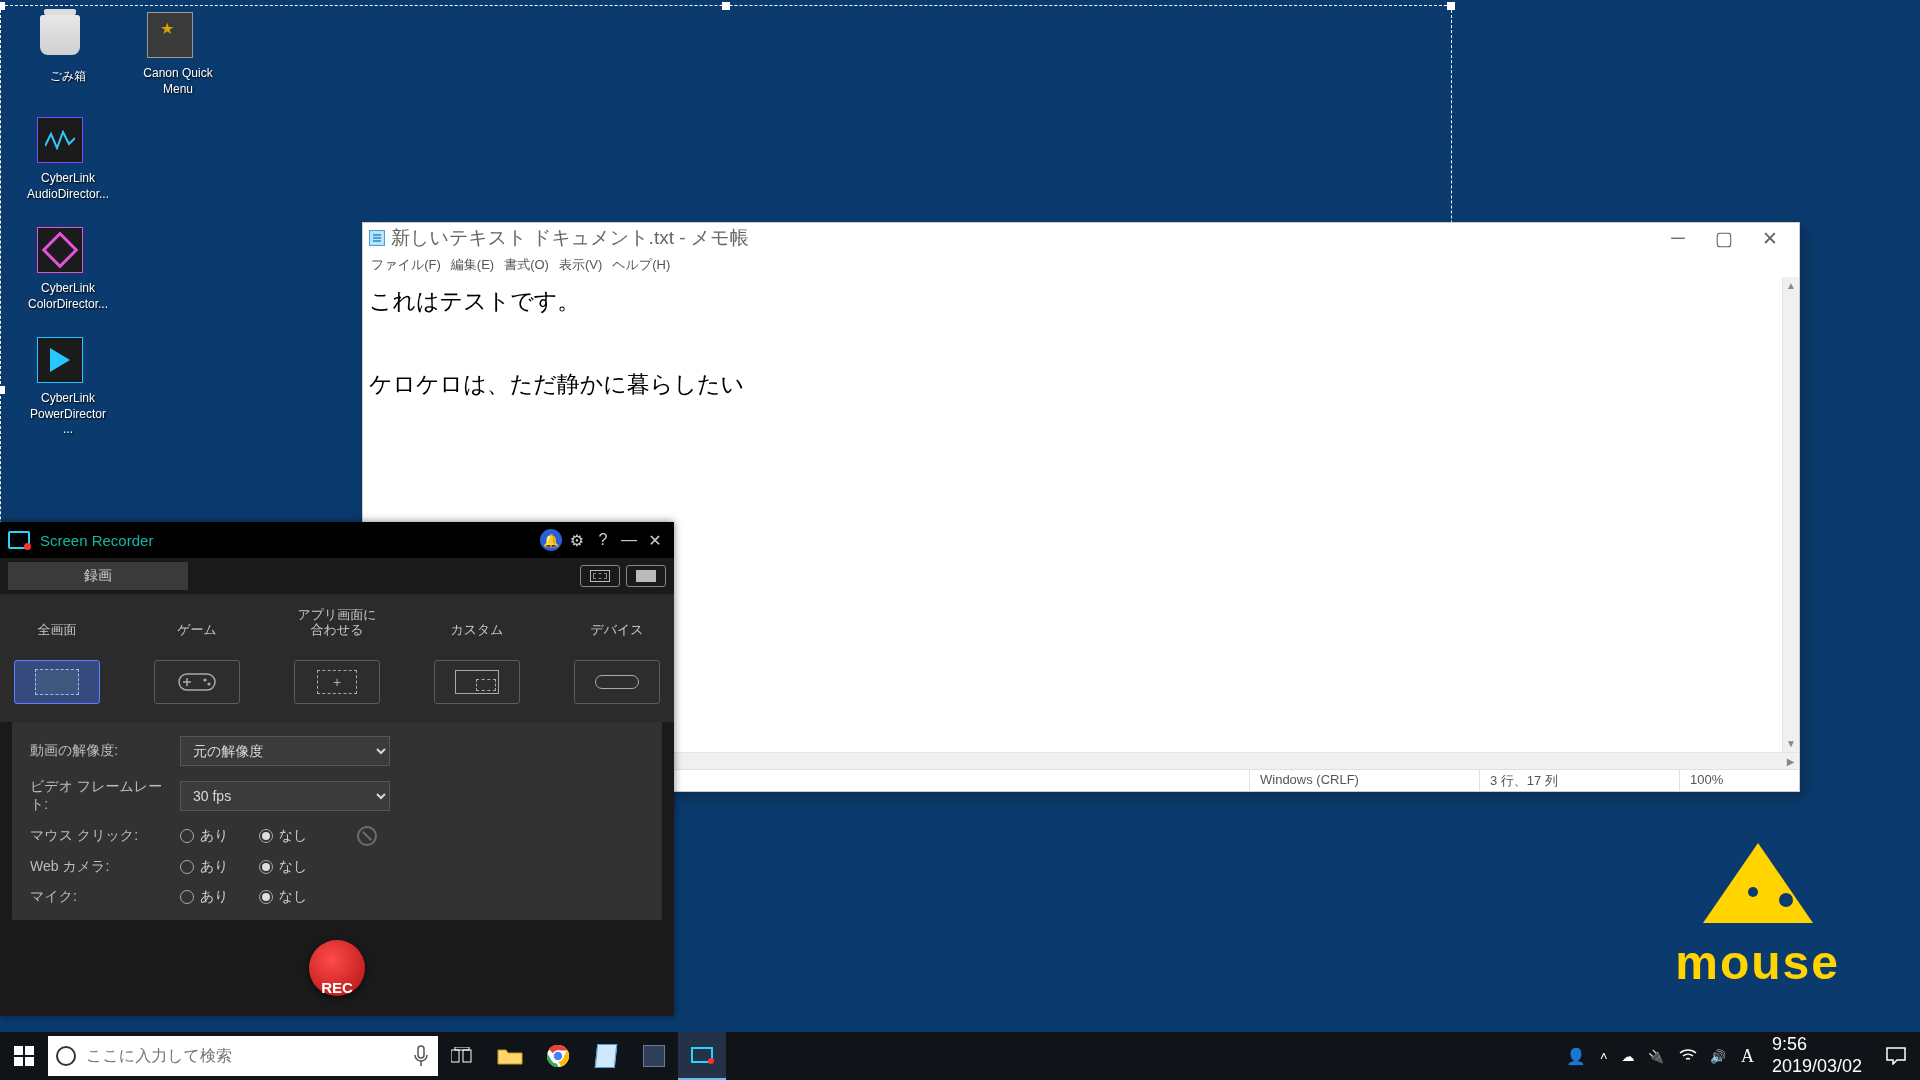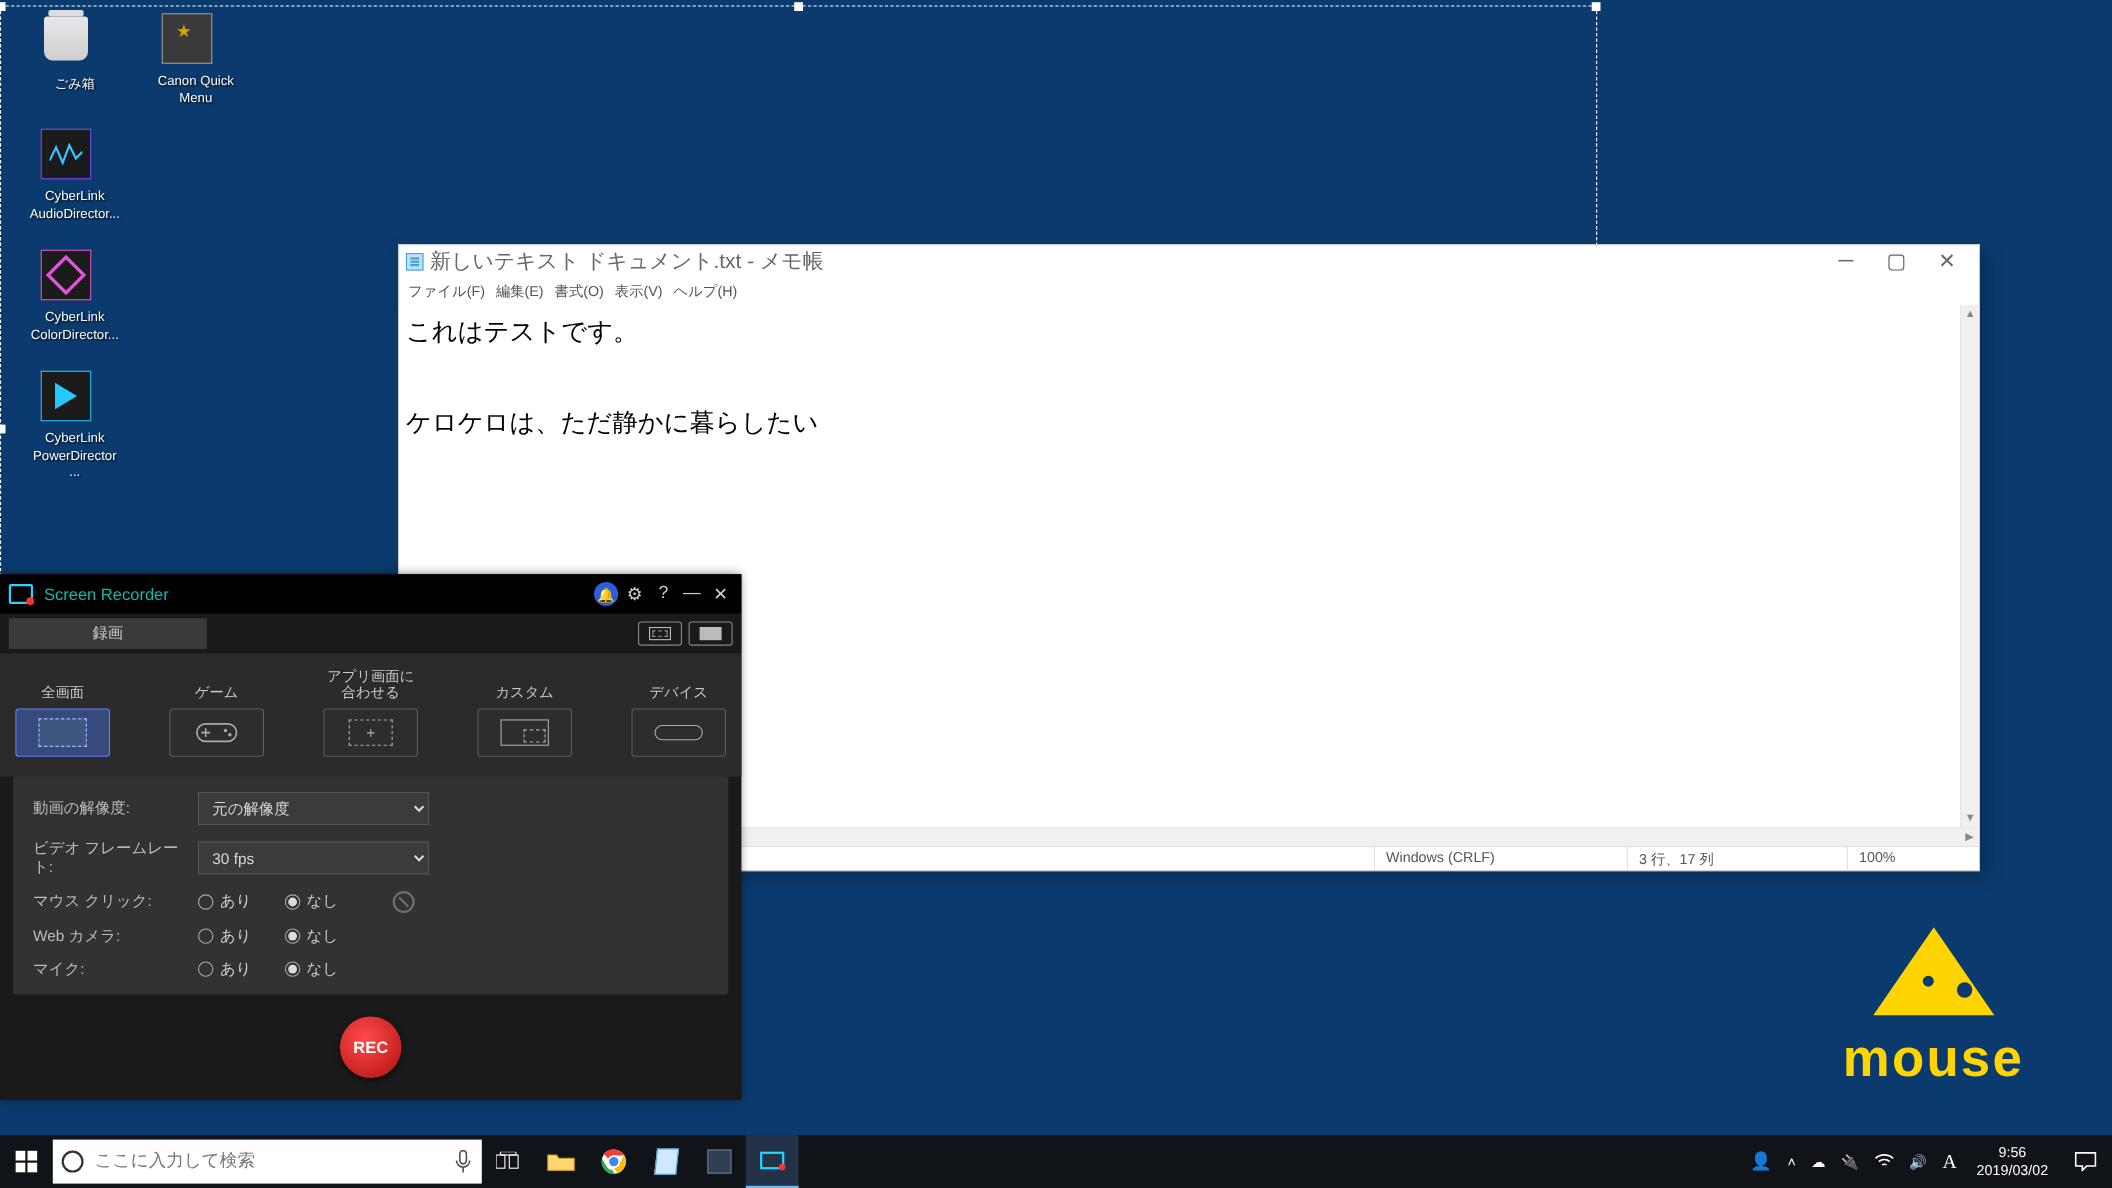--- a/index.html
+++ b/index.html
@@ -44,32 +44,32 @@
 .recorder .rtitle .tname { font-size:15px; color:#14b8a6; }
 .recorder .rtitle .spacer { flex:1; }
 .recorder .rtitle .rbtn { width:22px; height:22px; display:flex; align-items:center; justify-content:center; margin-left:4px; }
 .recorder .rtitle .bell { background:#2b5fd9; border-radius:50%; color:#fff; font-size:13px; }
 .recorder .tabs { display:flex; align-items:center; height:36px; background:#1a1a1a; padding:0 8px; }
 .recorder .tabs .tab { width:180px; height:28px; background:#3a3a3a; display:flex; align-items:center; justify-content:center; font-size:14px; }
 .recorder .tabs .spacer { flex:1; }
 .recorder .tabs .chip { width:40px; height:22px; border:1px solid #888; border-radius:3px; margin-left:6px; display:flex; align-items:center; justify-content:center; position:relative; }
 .recorder .sources { background:#2b2b2b; padding:10px 14px 18px; display:flex; gap:14px; justify-content:space-between; }
 .recorder .src { width:86px; text-align:center; }
-.recorder .src .sl { font-size:13px; color:#c8c8c8; height:34px; display:flex; align-items:flex-end; justify-content:center; line-height:1.2; margin-bottom:6px;}
+.recorder .src .sl { font-size:13px; color:#c8c8c8; height:34px; display:flex; align-items:flex-end; justify-content:center; line-height:1.2; margin-bottom:22px;}
 .recorder .src .card { height:44px; border:1px solid #5c5c5c; border-radius:3px; display:flex; align-items:center; justify-content:center; background:#2d2d2d; }
 .recorder .src.active .card { border:1px solid #5f7fff; background:#374a7d; }
 .recorder .panel { background:#323232; margin:0 12px 14px; border-radius:2px; padding:14px 18px; display:grid; grid-template-columns: 150px 1fr; row-gap:12px; align-items:center; font-size:14px; }
 .recorder .panel .kv-l { color:#bdbdbd; }
 .recorder .panel select { width:210px; height:30px; background:#3b3b3b; color:#d8d8d8; border:1px solid #555; font-size:14px; padding:0 8px; position: relative; }
 .recorder .panel .radio-row { display:flex; align-items:center; gap:30px; }
 .recorder .panel .radio-row label { display:flex; align-items:center; gap:6px; color:#cfcfcf; font-size:14px; }
 .recorder .panel .ban { width:20px; height:20px; border:2px solid #6e6e6e; border-radius:50%; position:relative; margin-left:20px;}
 .recorder .panel .ban::after { content:""; position:absolute; left:2px; right:2px; top:50%; height:2px; background:#6e6e6e; transform: translateY(-50%) rotate(45deg); }
 .recorder .recrow { display:flex; justify-content:center; padding: 6px 0 20px; }
-.recorder .recbtn { width:56px; height:56px; border-radius:50%; background: radial-gradient(circle at 40% 35%, #ff4a4a, #b01010); display:flex; align-items:center; justify-content:center; color:#fff; font-weight:bold; font-size:15px; box-shadow: 0 2px 6px rgba(0,0,0,.6); cursor:pointer; }
+.recorder .recbtn { width:56px; height:56px; border-radius:50%; background: radial-gradient(circle at 40% 35%, #ff4a4a, #b01010); display:flex; align-items:flex-end; justify-content:center; color:#fff; font-weight:bold; font-size:15px; box-shadow: 0 2px 6px rgba(0,0,0,.6); cursor:pointer; }
 input[type=radio]{appearance:none;width:14px;height:14px;border:1.5px solid #aaa;border-radius:50%;position:relative;}
 input[type=radio]:checked::after{content:"";position:absolute;inset:2px;border-radius:50%;background:#ddd;}
 
 
 .mouse-logo { position:absolute; right:80px; bottom:90px; text-align:center; }
 .mouse-logo .cheese { width:0; height:0; border-left:55px solid transparent; border-right:55px solid transparent; border-bottom:80px solid #ffd400; margin:0 auto 12px; position:relative; }
 .mouse-logo .cheese::after { content:""; position:absolute; right:-35px; top:50px; width:14px; height:14px; background:#0b3b6e; border-radius:50%; }
 .mouse-logo .cheese .eye { position:absolute; top:44px; left:-10px; width:10px; height:10px; background:#0b3b6e; border-radius:50%; }
 .mouse-logo .word { color:#ffd400; font-size:48px; font-weight:800; letter-spacing:2px; font-family: Arial, sans-serif;}
 
@@ -78,21 +78,21 @@
 .taskbar .start { width:48px; height:48px; display:flex; align-items:center; justify-content:center; }
 .taskbar .start svg { width:20px; height:20px; }
 .taskbar .search { height:40px; width:390px; background:#fff; margin:4px 0 4px 0; display:flex; align-items:center; padding:0 8px; }
 .taskbar .search .circ { width:20px; height:20px; border:2px solid #333; border-radius:50%; margin-right:10px;}
 .taskbar .search input { flex:1; border:none; outline:none; font-size:16px; color:#1d4ed8; }
 .taskbar .search .mic { width:18px; height:22px; }
 .taskbar .tbtn { width:48px; height:48px; display:flex; align-items:center; justify-content:center; }
 .taskbar .tbtn.active { border-bottom:2px solid #76b9ed; background: #233246; }
 .taskbar .spacer { flex:1; }
 .taskbar .tray { display:flex; align-items:center; gap:14px; padding:0 8px; font-size:13px; }
-.taskbar .clock { text-align:center; line-height:1.2; font-size:13px; padding:0 10px; }
+.taskbar .clock { text-align:left; line-height:1.2; font-size:18px; padding:0 10px; }
 .taskbar .notif { width:48px; height:48px; display:flex; align-items:center; justify-content:center; }
 
 .sel-handle { position:absolute; width:8px; height:8px; background:#fff; }
 </style>
 </head>
 <body>
 
 <div class="sel-rect" style="left:0px; top:5px; width:1452px; height:770px;">
   <span class="sel-handle" style="left:-4px; top:-4px;"></span>
   <span class="sel-handle" style="right:-4px; top:-4px;"></span>

